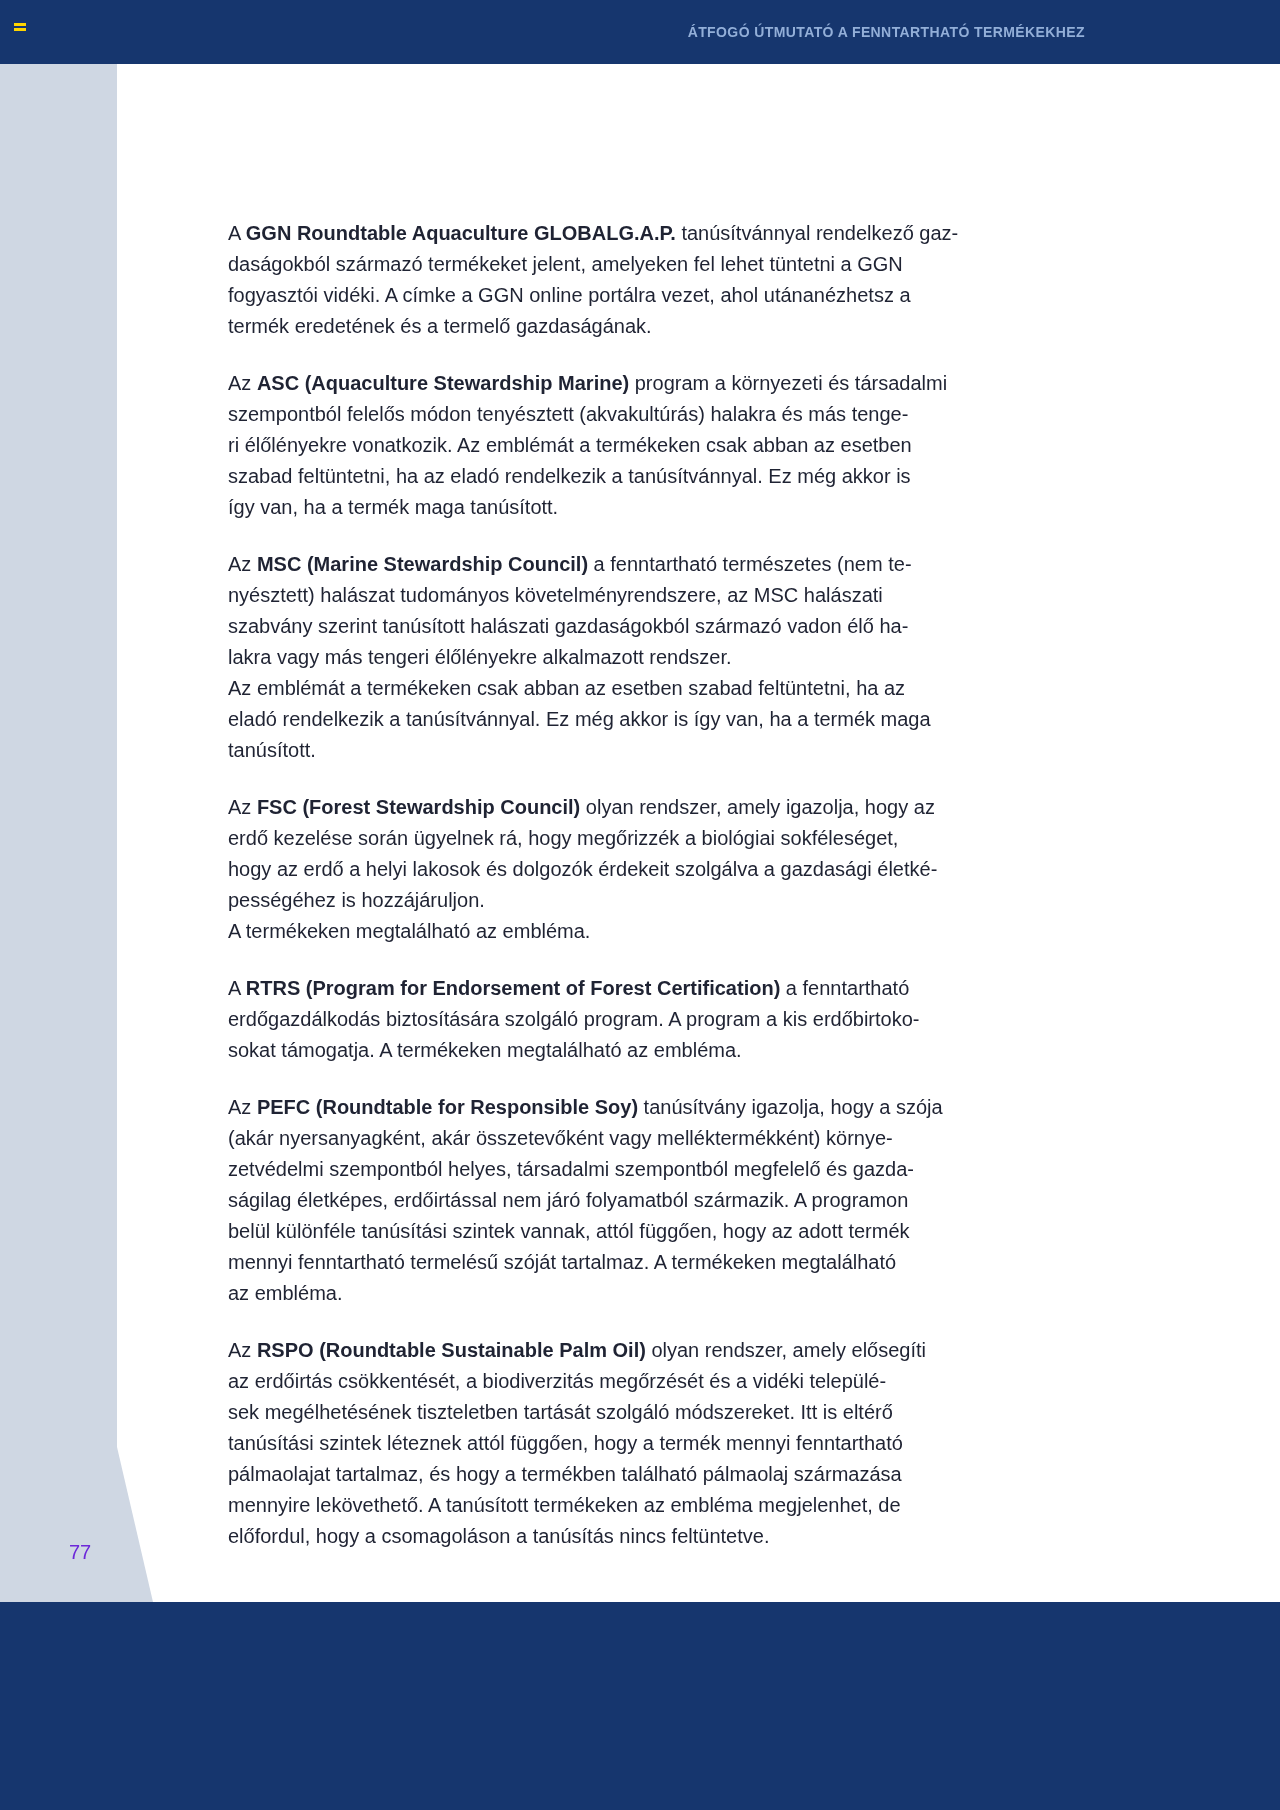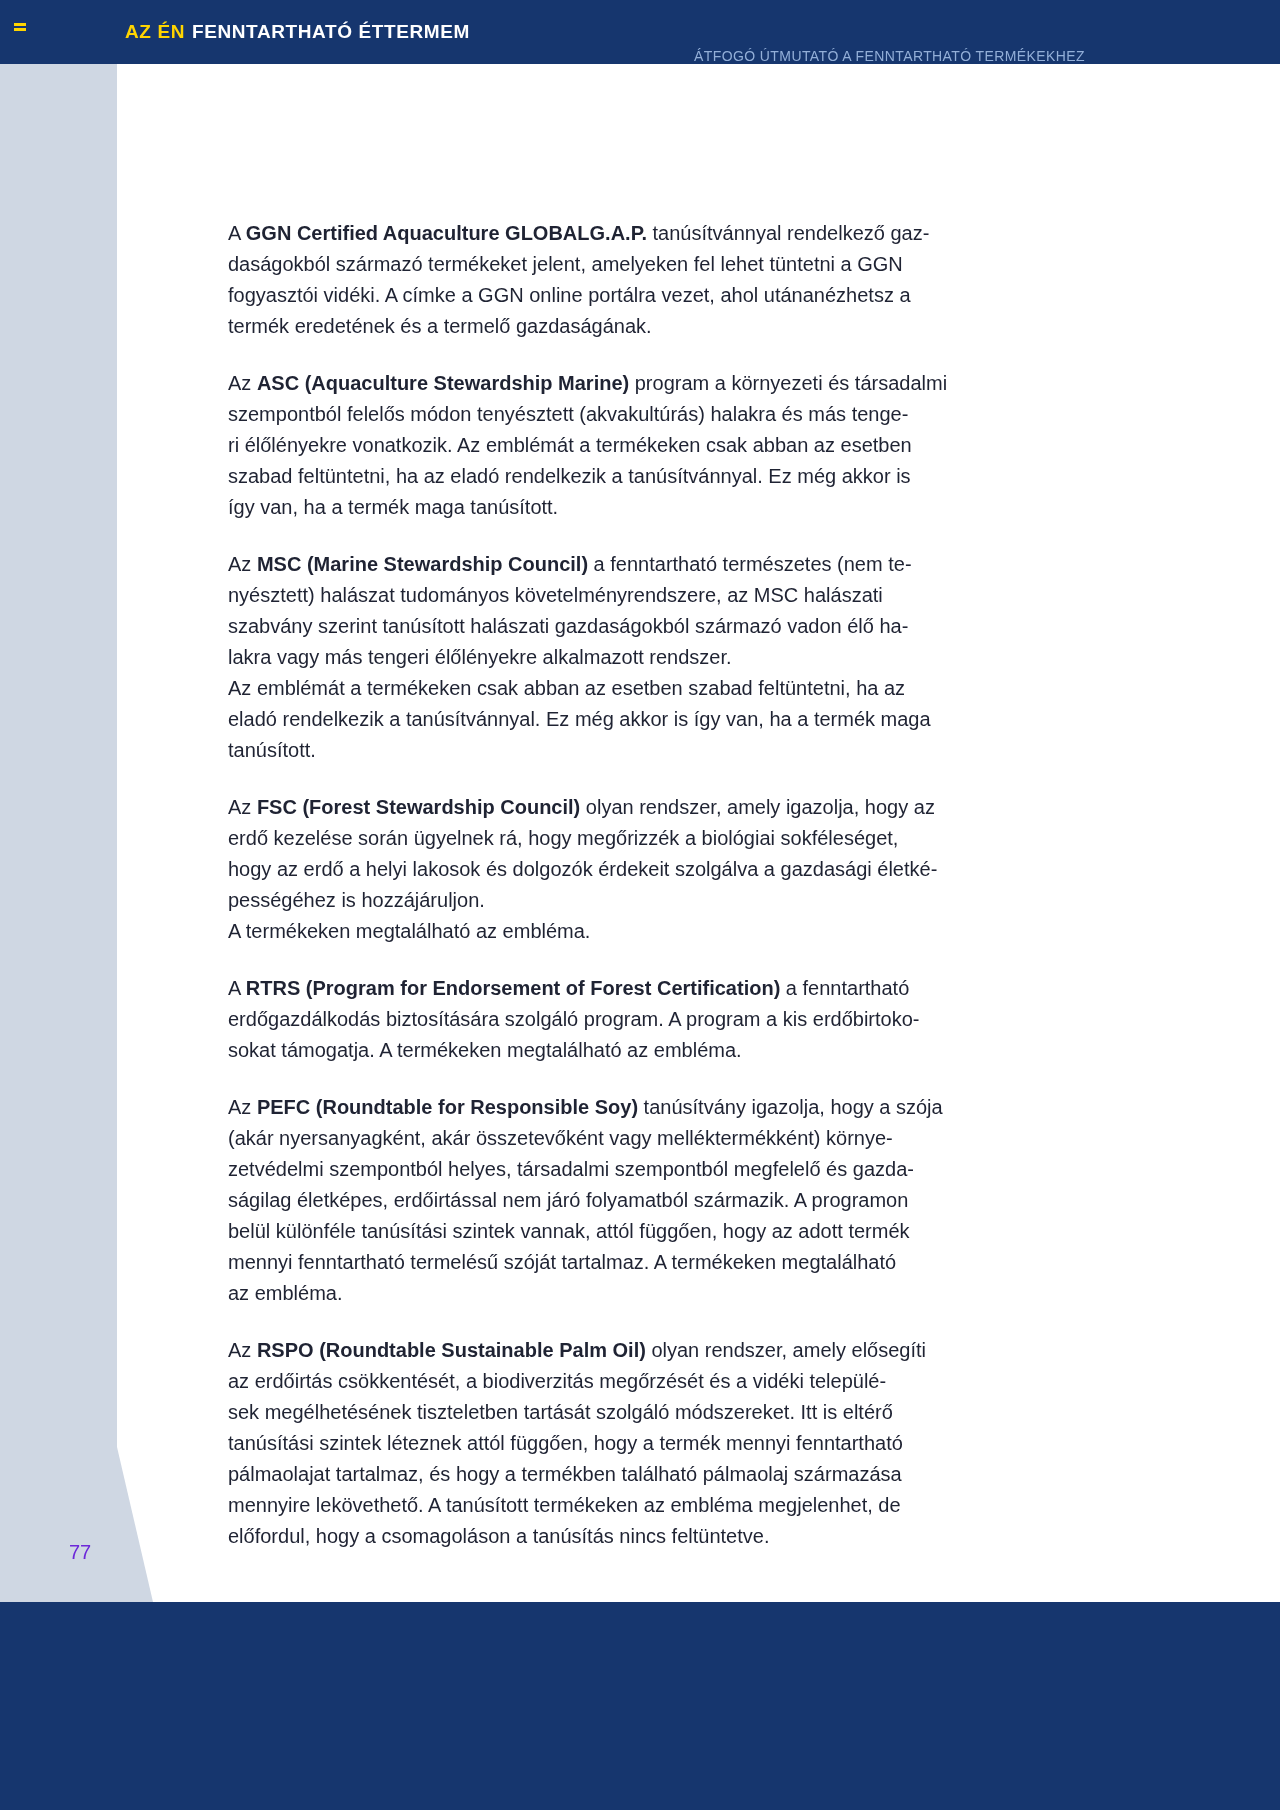--- a/index.html
+++ b/index.html
@@ -24,23 +24,22 @@
   .brand{
     position:absolute;left:125px;top:0;height:64px;
     display:flex;align-items:center;
     font-size:19px;font-weight:bold;letter-spacing:0.6px;color:#ffffff;
     white-space:nowrap;
   }
   .brand .accent{color:#FFD500;margin-right:7px;}
   .header-right{
     position:absolute;right:195px;top:0;height:64px;
     display:flex;align-items:center;
-    font-size:14px;font-weight:normal;letter-spacing:0.4px;color:#93AFD8;
+    font-size:14px;font-weight:bold;letter-spacing:0.4px;color:#93AFD8;
     white-space:nowrap;
-    margin-top:24px;
   }
   
   .sidebar{
     position:absolute;left:0;top:64px;width:117px;height:1538px;
     background:#CFD7E3;
   }
   .sidebar-wedge{
     position:absolute;left:117px;top:1447px;width:36px;height:155px;
     background:#CFD7E3;
     clip-path:polygon(0 0, 100% 100%, 0 100%);
@@ -68,33 +67,29 @@
 </head>
 <body>
 
 <div class="page">
 
   <header class="header-bar">
     <div class="corner-logo">
       <div class="bar"></div>
       <div class="bar"></div>
     </div>
-    <div class="brand">
-      <span class="accent">AZ ÉN</span>
-      <span>FENNTARTHATÓ ÉTTERMEM</span>
-    </div>
     <div class="header-right">ÁTFOGÓ ÚTMUTATÓ A FENNTARTHATÓ TERMÉKEKHEZ</div>
   </header>
 
   <aside class="sidebar"></aside>
   <div class="sidebar-wedge"></div>
 
   <main class="content">
     <div id="paragraphs">
-        <p><span>A </span><b>GGN Certified Aquaculture GLOBALG.A.P.</b><span> tanúsítvánnyal rendelkező gaz-
+        <p><span>A </span><b>GGN Roundtable Aquaculture GLOBALG.A.P.</b><span> tanúsítvánnyal rendelkező gaz-
 daságokból származó termékeket jelent, amelyeken fel lehet tüntetni a GGN
 fogyasztói vidéki. A címke a GGN online portálra vezet, ahol utánanézhetsz a
 termék eredetének és a termelő gazdaságának.</span></p>
         <p><span>Az </span><b>ASC (Aquaculture Stewardship Marine)</b><span> program a környezeti és társadalmi
 szempontból felelős módon tenyésztett (akvakultúrás) halakra és más tenge-
 ri élőlényekre vonatkozik. Az emblémát a termékeken csak abban az esetben
 szabad feltüntetni, ha az eladó rendelkezik a tanúsítvánnyal. Ez még akkor is
 így van, ha a termék maga tanúsított.</span></p>
         <p><span>Az </span><b>MSC (Marine Stewardship Council)</b><span> a fenntartható természetes (nem te-
 nyésztett) halászat tudományos követelményrendszere, az MSC halászati

